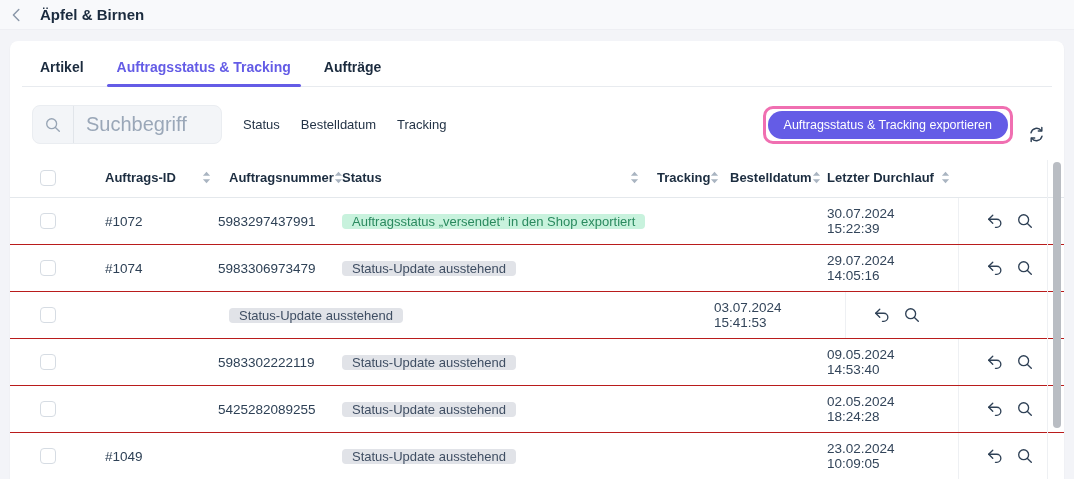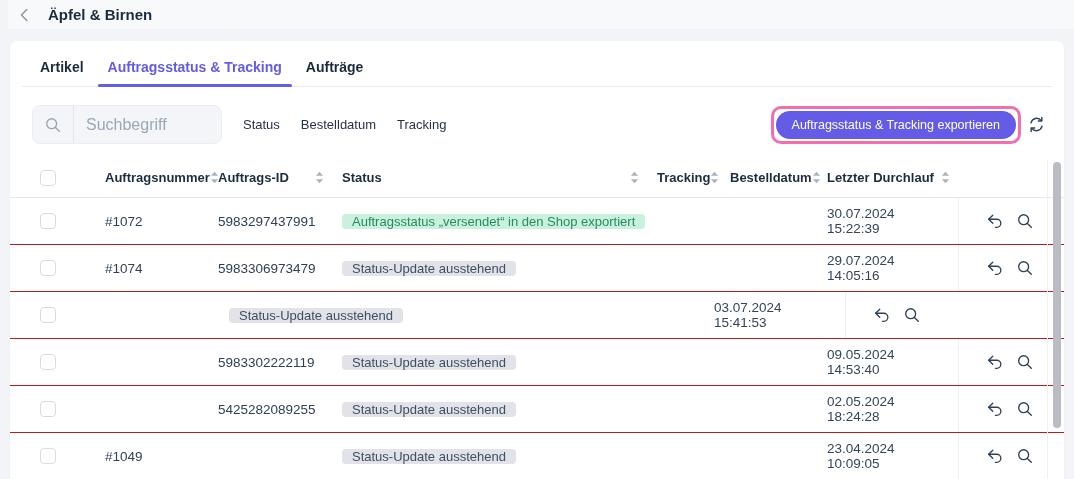--- a/index.html
+++ b/index.html
@@ -10,50 +10,50 @@
     color: #1b2b3e;
     --accent: #645ce6;
     --highlight: #f06fb1;
     --success-bg: #c8f2dd;
     --success-text: #2a8a5f;
     --neutral-bg: #e1e3e8;
     --neutral-text: #3f4e63;
   }
   
   .topbar { height: 30px; background: #f8f9fb; border-bottom: 1px solid #eeeff3;
-            display: flex; align-items: center; padding-left: 8px; margin-left: 8px; }
+            display: flex; align-items: center; padding-left: 8px; }
   .back-btn { display: flex; align-items: center; color: #8a97a8; cursor: pointer; }
   .page-title { font-size: 15px; font-weight: 700; color: #1b2b3e; margin-left: 14px; }
 
   
   .card { position: relative; margin: 11px 10px 0; background: #fff;
           border-radius: 8px 8px 0 0; height: 438px;
           box-shadow: 0 1px 2px rgba(20,30,50,.05); overflow: hidden; }
 
   
-  .tabs { display: flex; gap: 4px; padding: 18px 0 0 20px; }
+  .tabs { display: flex; gap: 13px; padding: 18px 0 0 20px; }
   .tab { padding: 0 10px 11px; font-size: 14px; font-weight: 700; color: #1b2b3e;
          position: relative; cursor: pointer; white-space: nowrap; }
   .tab.active { color: var(--accent); }
   .tab.active::after { content: ""; position: absolute; left: 0; right: 0; bottom: -1px;
                        height: 3px; border-radius: 3px; background: var(--accent); }
   .tabs-divider { height: 1px; background: #e8ebef; margin: 0 12px; }
 
   
   .toolbar { display: flex; align-items: center; padding: 18px 18px 14px 22px; }
   .searchbox { display: flex; align-items: center; width: 190px; height: 39px;
                background: #f3f5f8; border: 1px solid #eaedf1; border-radius: 8px; }
   .search-iconbox { width: 41px; height: 100%; display: flex; align-items: center;
                     justify-content: center; border-right: 1px solid #e1e5ea; color: #98a5b5; }
   .search-input { flex: 1; min-width: 0; border: none; background: transparent; outline: none;
-                  padding: 0 12px; font-size: 16px; color: #404040; font-family: inherit; }
+                  padding: 0 12px; font-size: 20px; color: #404040; font-family: inherit; }
   .search-input::placeholder { color: #9aa7b8; }
   .filters { display: flex; align-items: center; }
   .filter { margin-left: 21px; font-size: 13px; font-weight: 500; color: #243447; cursor: pointer; }
-  .toolbar-right { margin-left: auto; display: flex; align-items: center; gap: 6px; }
+  .toolbar-right { margin-left: auto; display: flex; align-items: flex-end; gap: 14px; }
   .highlight-box { border: 3px solid var(--highlight); border-radius: 10px; padding: 2px; }
   .export-btn { display: block; background: var(--accent); color: #fff; border: none;
                 border-radius: 14px; height: 28px; padding: 0 16px; font-size: 12.5px;
                 font-family: inherit; cursor: pointer; white-space: nowrap; }
   .refresh-btn { color: #2f4156; display: flex; cursor: pointer; }
 
   
   .thead, .tr { display: flex; align-items: stretch; }
   .thead { height: 40px; border-bottom: 1px solid #e4e8ec; }
   .tr { height: 47px; border-bottom: 1px solid #b91c1c; }
@@ -137,38 +137,38 @@
         </svg>
       </span>
     </div>
   </div>
 
   <div class="table">
     <div class="thead">
       <div class="th c-check">
         <span class="checkbox"></span>
       </div>
+      <div class="th c-id">
+        <span>Auftrags-ID</span>
+        <span class="sort-icon">
+            <svg width="9" height="13" viewBox="0 0 10 14" fill="currentColor">
+              <path d="M1 5 L5 .5 L9 5 Z"></path>
+              <path d="M1 9 L5 13.5 L9 9 Z"></path>
+            </svg>
+          </span>
+      </div>
       <div class="th c-num">
         <span>Auftragsnummer</span>
         <span class="sort-icon">
             <svg width="9" height="13" viewBox="0 0 10 14" fill="currentColor">
               <path d="M1 5 L5 .5 L9 5 Z"></path>
               <path d="M1 9 L5 13.5 L9 9 Z"></path>
             </svg>
           </span>
       </div>
-      <div class="th c-id">
-        <span>Auftrags-ID</span>
-        <span class="sort-icon">
-            <svg width="9" height="13" viewBox="0 0 10 14" fill="currentColor">
-              <path d="M1 5 L5 .5 L9 5 Z"></path>
-              <path d="M1 9 L5 13.5 L9 9 Z"></path>
-            </svg>
-          </span>
-      </div>
       <div class="th c-status">
         <span>Status</span>
         <span class="sort-icon">
             <svg width="9" height="13" viewBox="0 0 10 14" fill="currentColor">
               <path d="M1 5 L5 .5 L9 5 Z"></path>
               <path d="M1 9 L5 13.5 L9 9 Z"></path>
             </svg>
           </span>
       </div>
       <div class="th c-track">
@@ -343,21 +343,21 @@
     <div class="td c-check">
       <span class="checkbox"></span>
     </div>
     <div class="td c-num">#1049</div>
     <div class="td c-id"></div>
     <div class="td c-status">
       <span class="badge neutral">Status-Update ausstehend</span>
     </div>
     <div class="td c-track"></div>
     <div class="td c-date"></div>
-    <div class="td c-last">23.04.2024 10:09:05</div>
+    <div class="td c-last">23.02.2024 10:09:05</div>
     <div class="td c-actions">
       <span class="action-icon">
         <svg width="18" height="18" viewBox="0 0 20 20" fill="none" stroke="currentColor" stroke-width="1.5" stroke-linecap="round" stroke-linejoin="round">
           <polyline points="7.5 3.5 3 8 7.5 12.5"></polyline>
           <path d="M3 8h9a4.5 4.5 0 0 1 0 9h-1.5"></path>
         </svg>
       </span>
       <span class="action-icon">
         <svg width="18" height="18" viewBox="0 0 20 20" fill="none" stroke="currentColor" stroke-width="1.5" stroke-linecap="round">
           <circle cx="8.5" cy="8.5" r="5.5"></circle>

